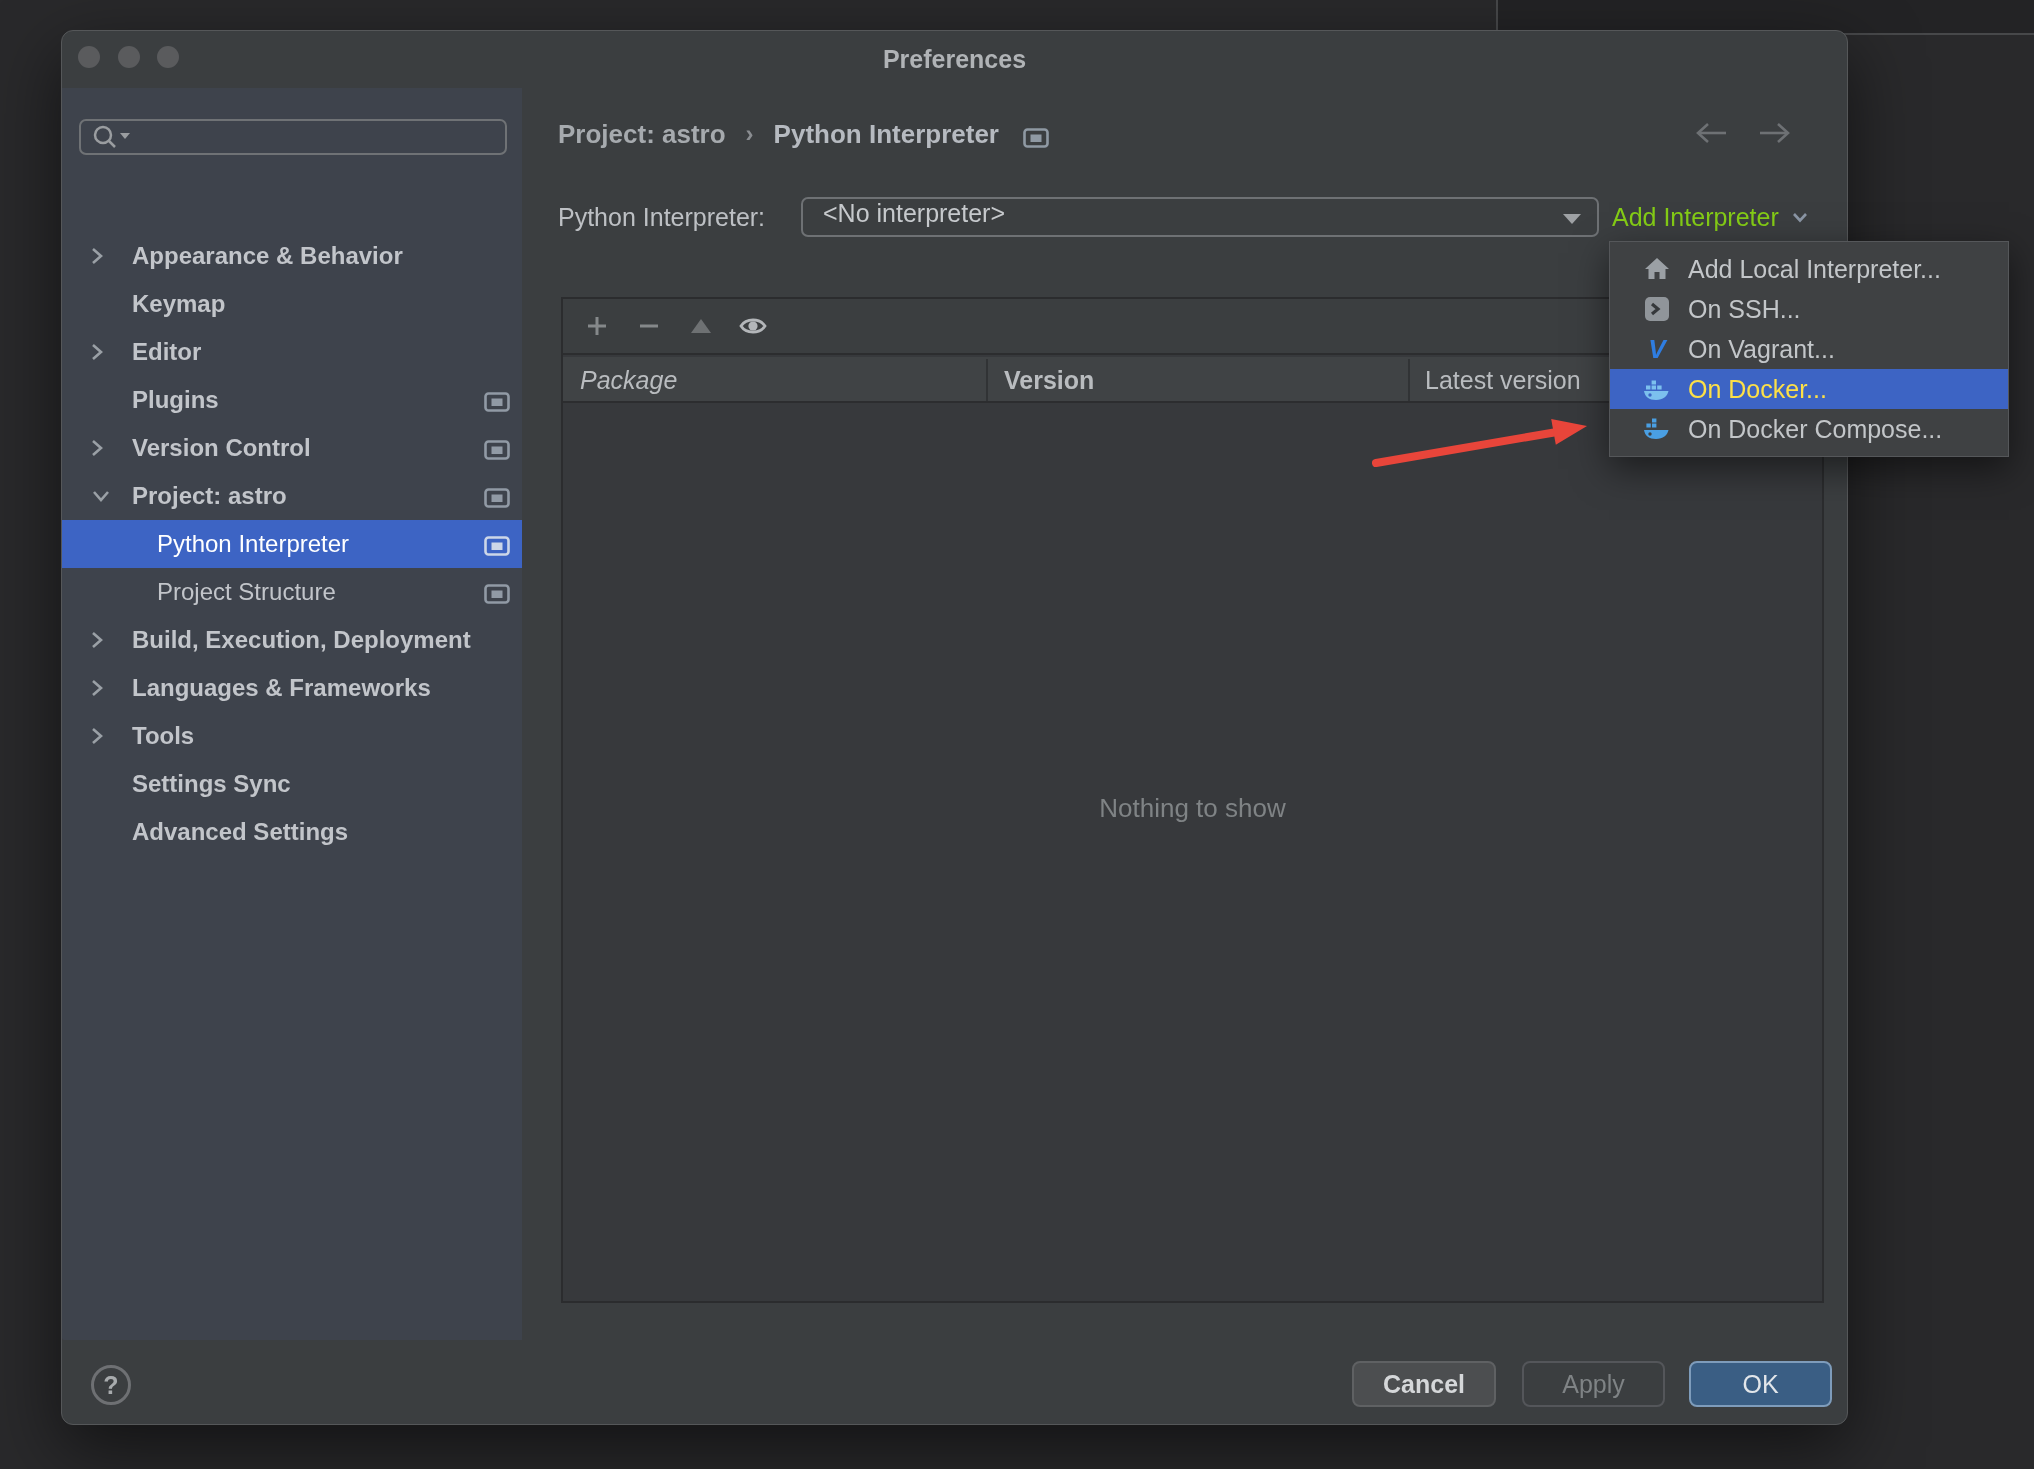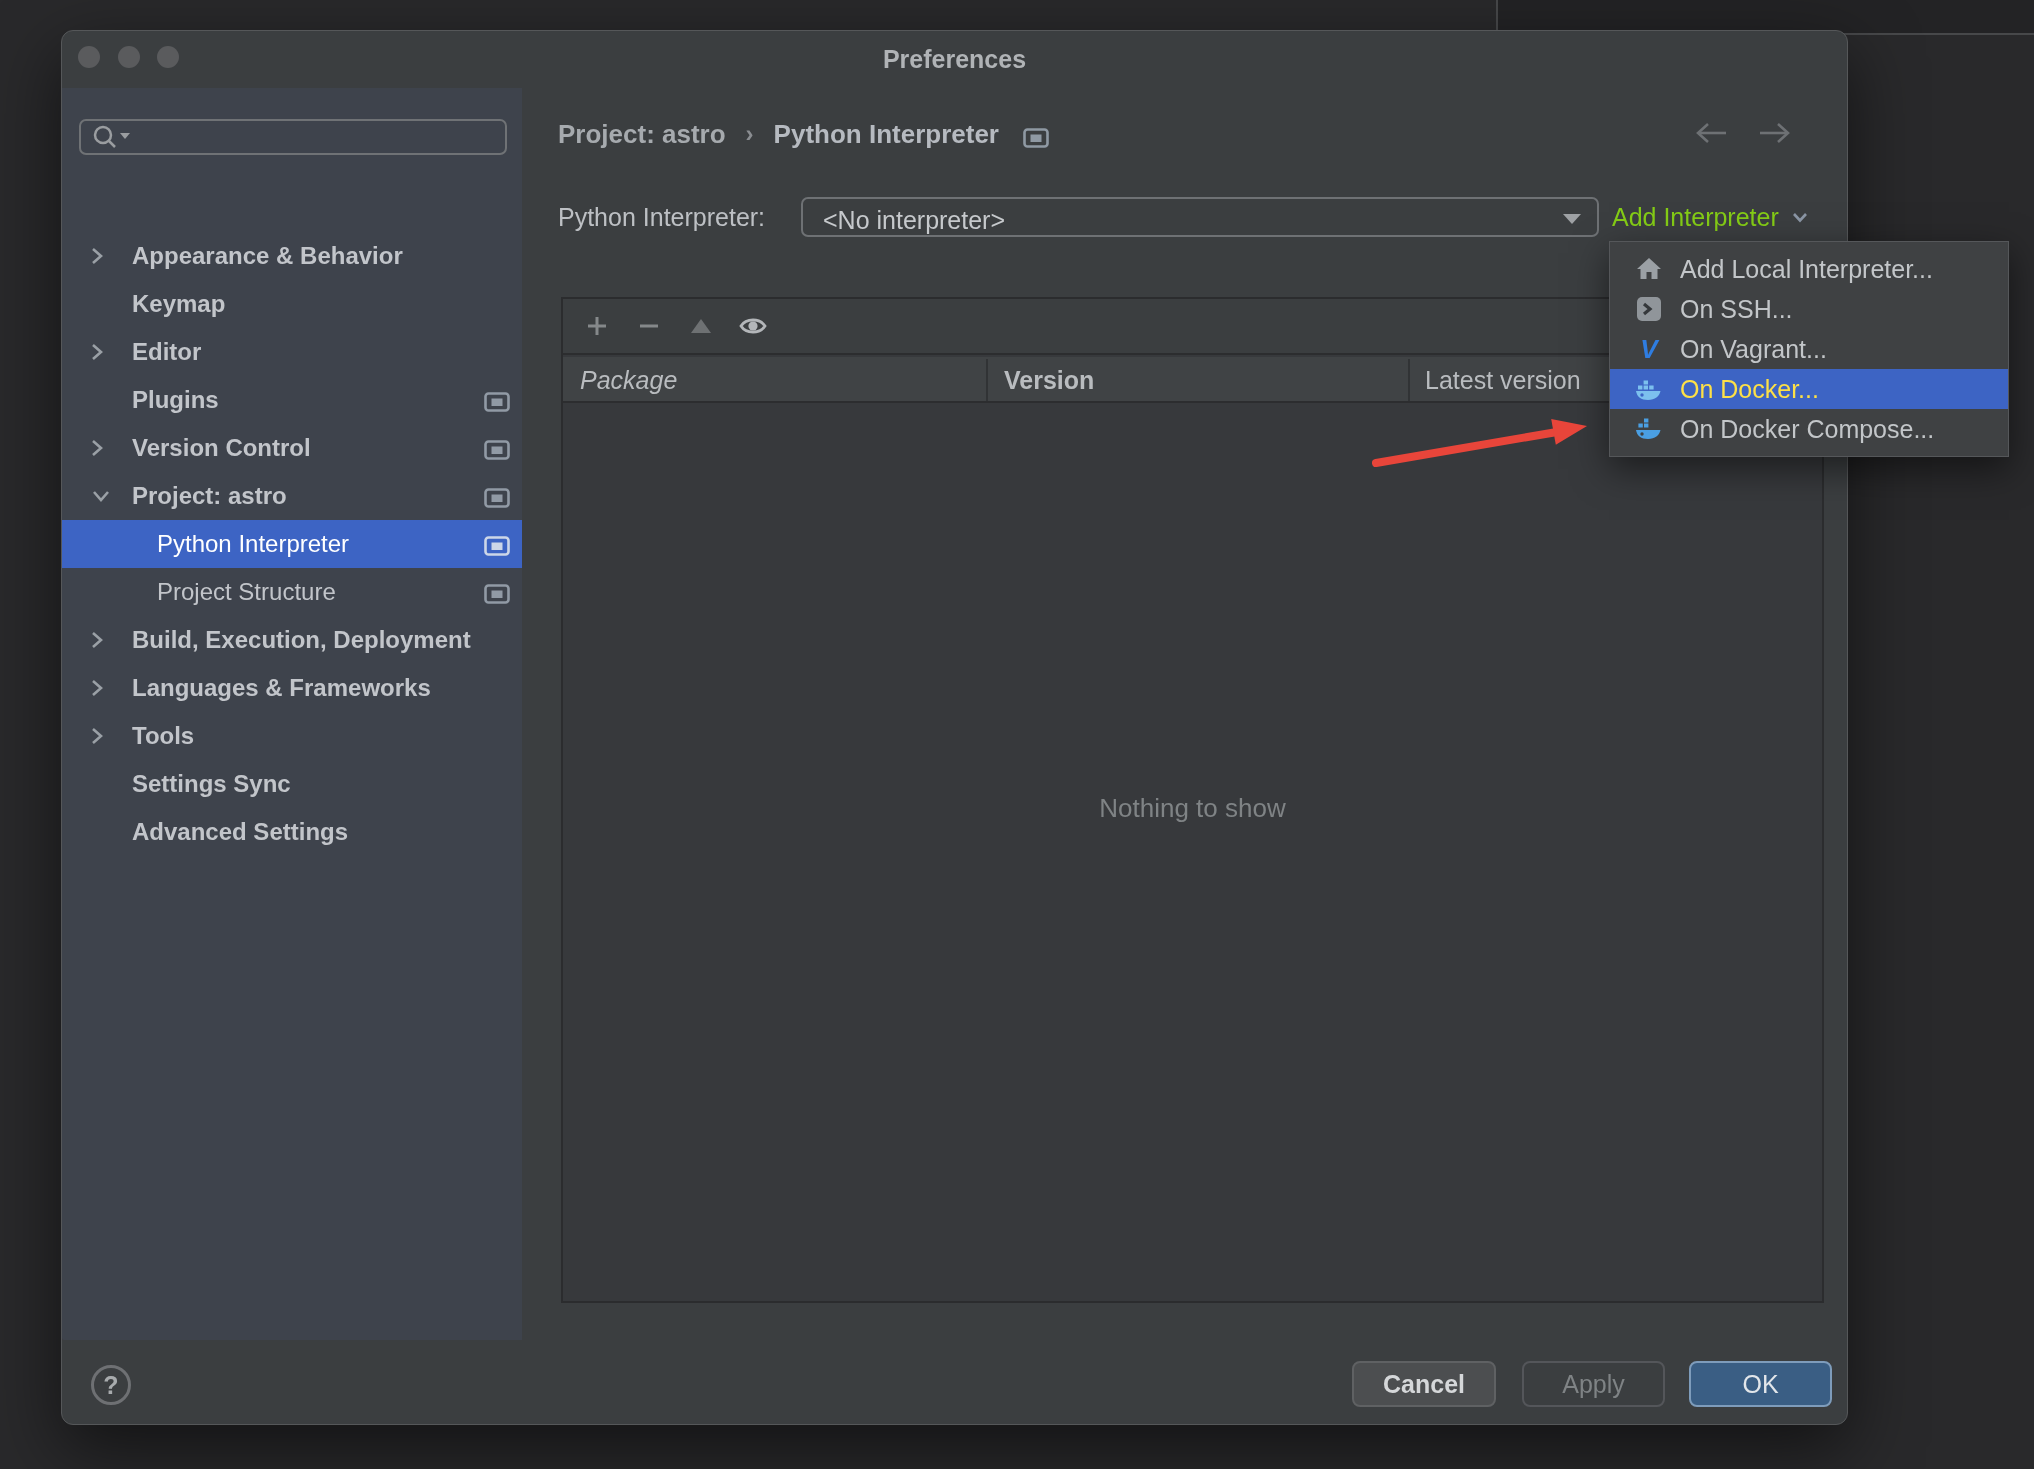--- a/index.html
+++ b/index.html
@@ -74,21 +74,21 @@
   .nav-arrows { position:absolute; right:55px; top:88px; display:flex; gap:26px; color:#6e7174; font-size:30px; }
 
   
   .interp-label {
     position:absolute; left:496px; top:168px; height:36px; line-height:36px;
     font-size:25px; color:#bdc0c4;
   }
   .combo {
     position:absolute; left:739px; top:166px; width:798px; height:40px;
     border:2px solid #6e7174; border-radius:7px;
-    display:flex; align-items:flex-end; padding:0 44px 0 20px;
+    display:flex; align-items:flex-start; padding:0 44px 0 20px;
     font-size:25px; color:#c6c9cc; cursor:default;
   }
   .combo-arrow {
     position:absolute; right:16px; top:15px;
     width:0; height:0; border-left:9px solid transparent; border-right:9px solid transparent;
     border-top:10px solid #9ea1a4;
   }
   .add-link {
     position:absolute; left:1550px; top:168px; height:36px;
     display:inline-flex; align-items:center; gap:12px;
@@ -96,21 +96,21 @@
   }
 
   
   .menu {
     position:absolute; left:1547px; top:210px; width:400px;
     background:#3f4143; border:1px solid #55575a;
     box-shadow:0 12px 34px rgba(0,0,0,.5);
     padding:7px 0; z-index:30;
   }
   .m-item {
-    height:40px; display:flex; align-items:center; padding-left:24px;
+    height:40px; display:flex; align-items:center; padding-left:32px;
     font-size:25px; color:#c3c6c9; cursor:pointer; white-space:nowrap;
   }
   .m-item .m-ic { width:30px; height:30px; flex:0 0 30px; margin-right:16px; display:flex; align-items:center; justify-content:center; }
   .m-item.selected { background:#3d64c4; color:#fde047; }
   .vagrant-v { font-size:26px; font-weight:800; color:#2f7de1; font-style:italic; }
 
   
   .pkg-table {
     position:absolute; left:499px; top:266px; width:1263px; height:1006px;
     border:2px solid #2b2c2e; background:#37393c;

